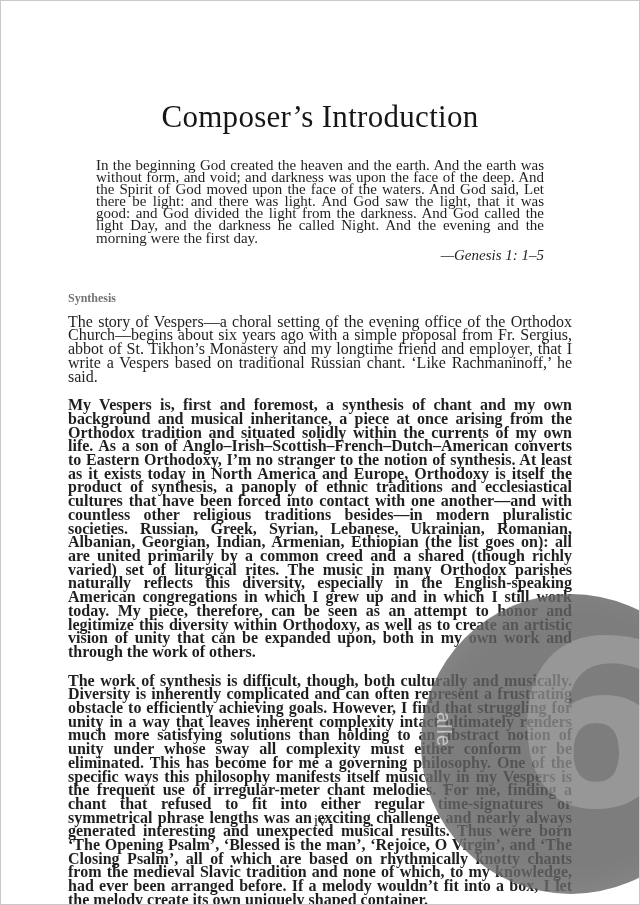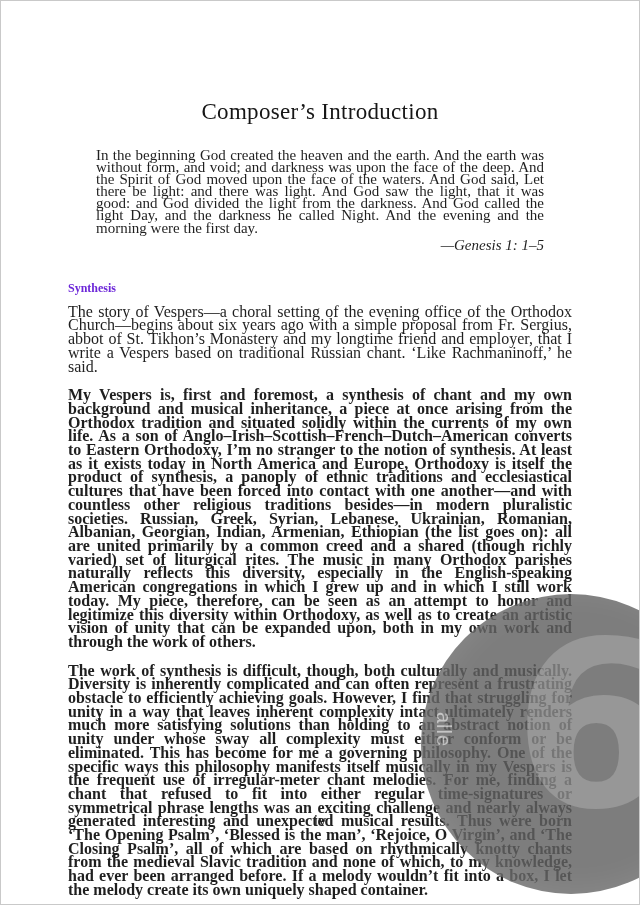--- a/index.html
+++ b/index.html
@@ -15,42 +15,42 @@
     box-sizing: border-box;
     border: 1px solid #c9c9c9;
     overflow: hidden;
     font-family: "Liberation Serif", serif;
     color: #1f1f1f;
   }
   .page-title {
     margin: 0;
     padding-top: 98px;
     text-align: center;
-    font-size: 23px;
+    font-size: 31px;
     font-weight: 500;
     letter-spacing: 0.3px;
     color: #161616;
   }
   .epigraph {
     margin: 24px 95px 0 95px;
     font-size: 15px;
     line-height: 12.1px;
     text-align: justify;
   }
   .epigraph p { margin: 0; }
   .epigraph .attribution {
     margin-top: 5px;
     text-align: right;
     font-style: italic;
   }
   .section-heading {
     margin: 30px 67px 0 67px;
     font-size: 12px;
     font-weight: bold;
-    color: #6d28d9;
+    color: #737373;
   }
   .body-paragraph {
     margin: 13px 67px 0 67px;
     font-size: 16px;
     line-height: 13.7px;
     text-align: justify;
   }
   .body-paragraph:first-of-type { margin-top: 9px; }
   .body-paragraph + .body-paragraph { margin-top: 15px; font-weight: bold; }
   .page-number {

